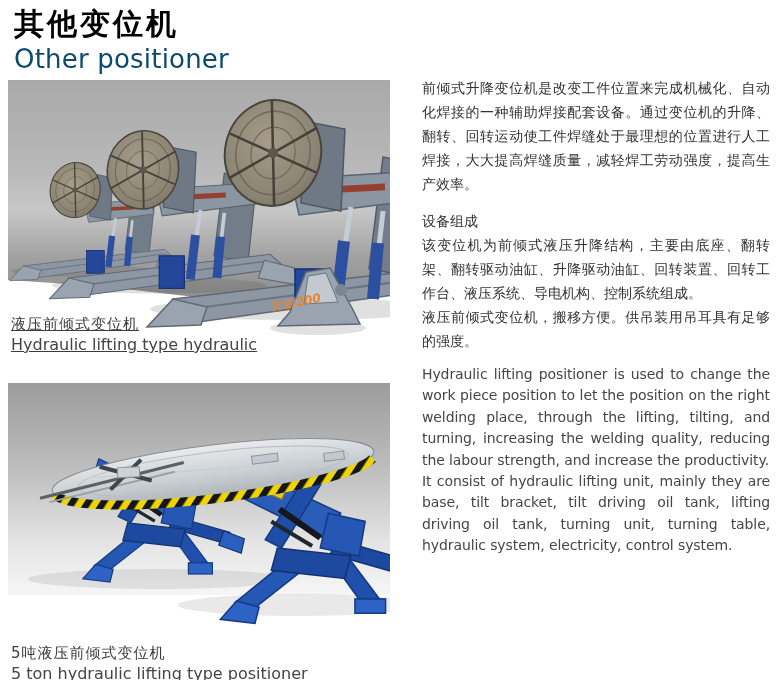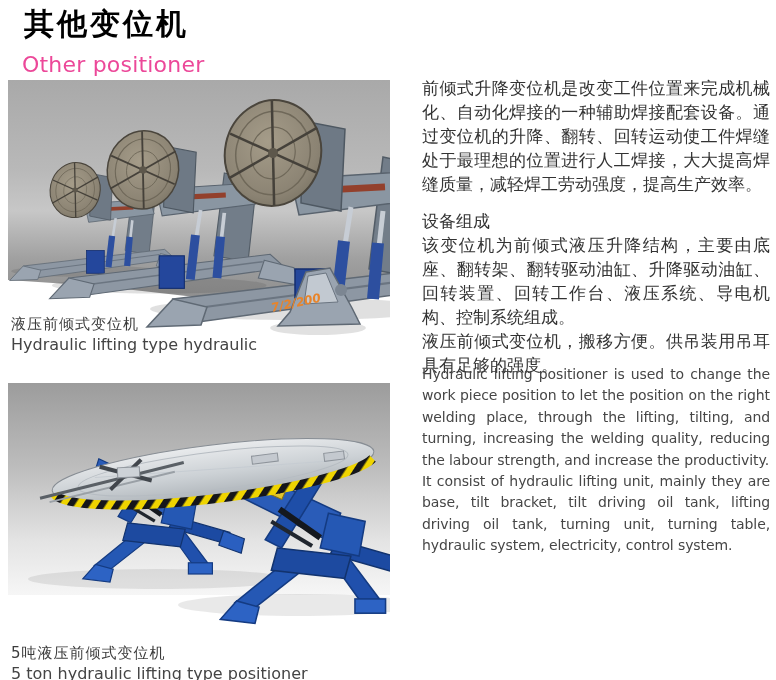--- a/index.html
+++ b/index.html
@@ -1,47 +1,47 @@
 <!DOCTYPE html>
 <html><head>
 <meta charset="utf-8">
 <style>
   html,body { margin:0; padding:0; background:#fff; }
   .page {
     position:relative; width:776px; height:680px; background:#ffffff;
     font-family:"DejaVu Sans","Liberation Sans",sans-serif; overflow:hidden;
   }
   .title-zh {
-    position:absolute; left:24px; top:4px; font-size:30px; font-weight:bold;
+    position:absolute; left:14px; top:4px; font-size:30px; font-weight:bold;
     color:#000; letter-spacing:3px; margin:0;
   }
   .title-en {
-    position:absolute; left:10px; top:40px; font-size:22px; font-weight:400;
-    color:#ec4899; margin:12px; letter-spacing:0.2px;
+    position:absolute; left:10px; top:40px; font-size:26px; font-weight:400;
+    color:#0c4a6e; margin:4px; letter-spacing:0.2px;
   }
   .photo { position:absolute; left:8px; }
   .photo1 { top:80px; width:382px; height:265px; }
   .photo2 { top:383px; width:382px; height:245px; }
   .photo svg { display:block; }
   .zh-block {
     position:absolute; left:422px; top:76px; width:348px;
-    font-size:17px; line-height:24px; color:#333; text-align:justify;
+    font-size:14px; line-height:24px; color:#333; text-align:justify;
   }
   .zh-block p { margin:0; }
   .zh-block .heading { margin-top:13px; }
   .en-block {
     position:absolute; left:422px; top:364px; width:348px;
     font-size:14px; line-height:21.4px; color:#464646; text-align:justify;
     letter-spacing:-0.1px;
   }
   .en-block p { margin:0; }
   .caption { position:absolute; color:#3c3c3c; }
   .caption .cap-zh { font-size:15px; line-height:20px; letter-spacing:1px; }
   .caption .cap-en { font-size:16px; line-height:21px; color:#444; }
-  .caption1 { left:11px; top:314px; }
+  .caption1 { left:11px; top:314px;text-decoration:underline; }
   .caption2 { left:11px; top:643px; }
 </style>
 </head>
 <body>
 
 <div class="page">
 
   <h1 class="title-zh">其他变位机</h1>
   <h2 class="title-en">Other positioner</h2>
 

